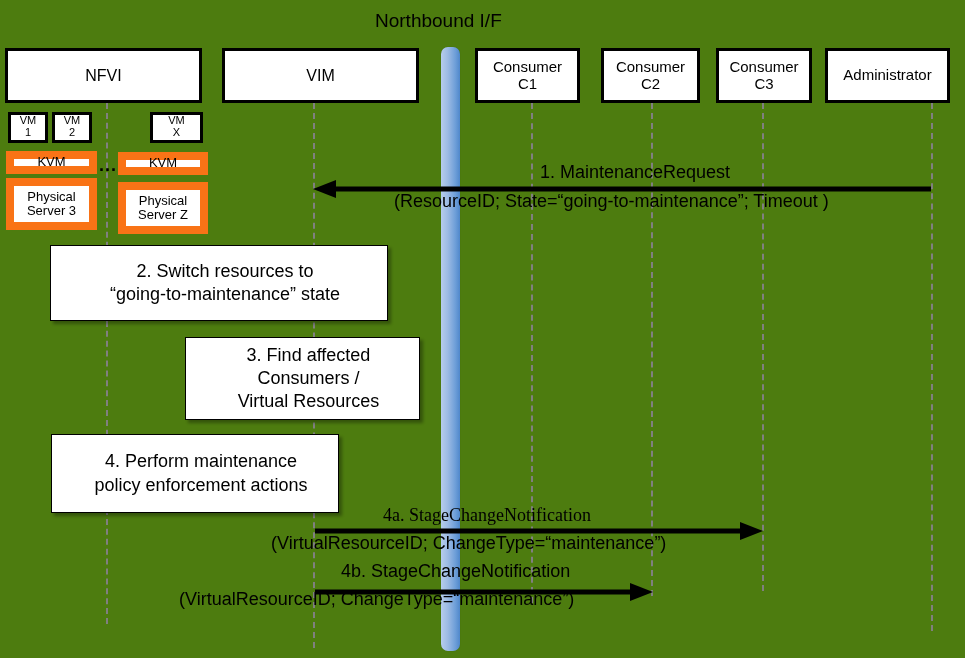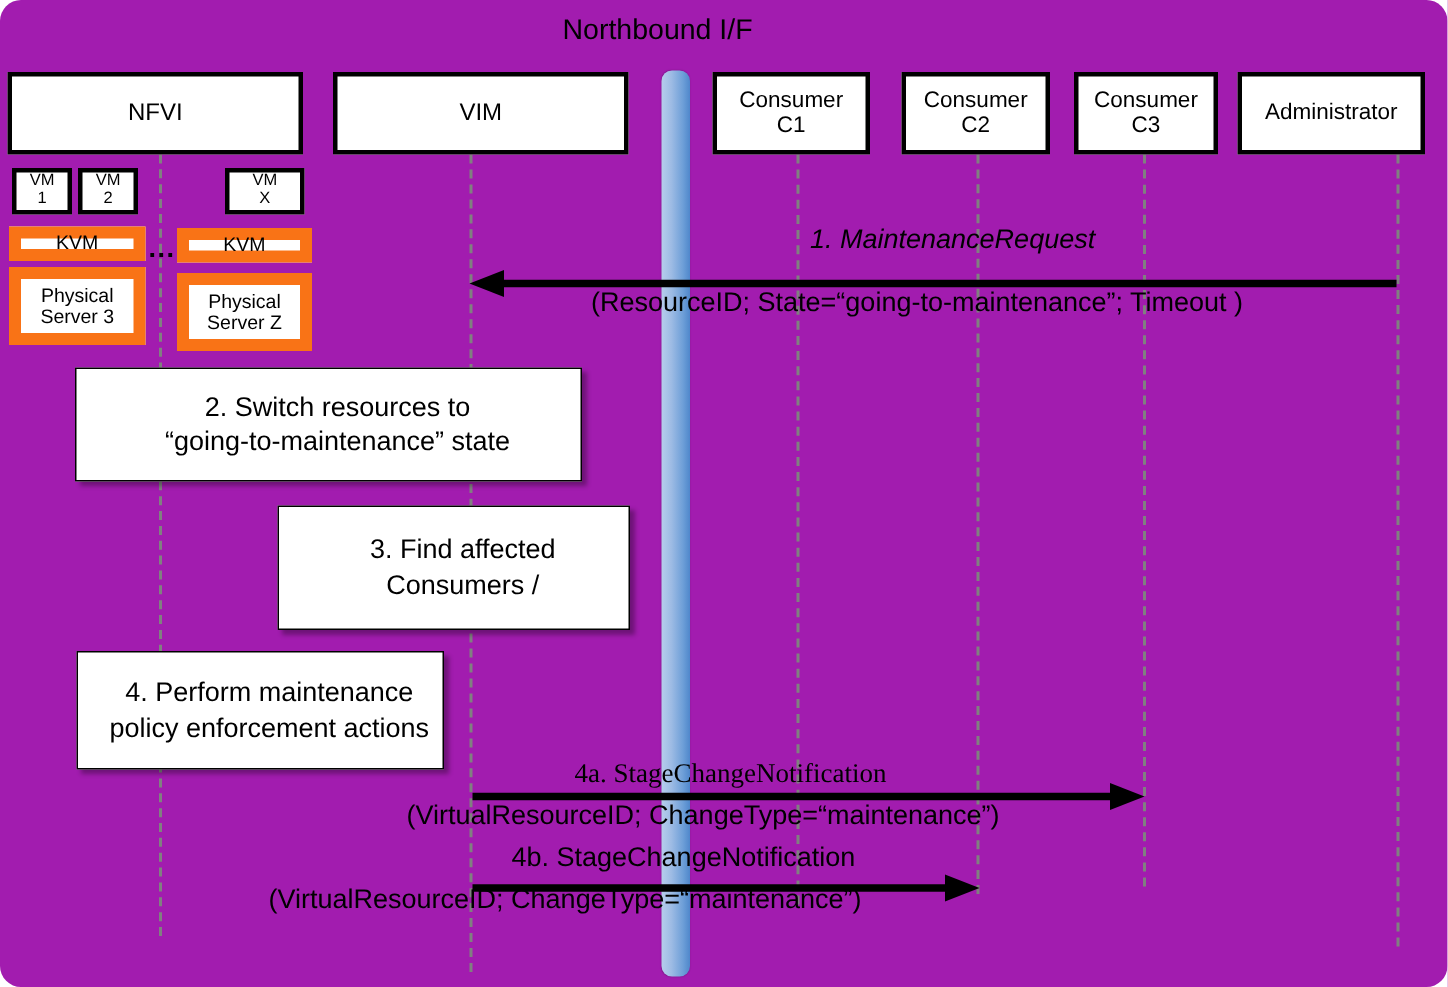--- a/index.html
+++ b/index.html
@@ -9,23 +9,22 @@
     background: #ffffff;
   }
   body {
     font-family: "Liberation Sans", "DejaVu Sans", sans-serif;
     color: #000000;
   }
   #canvas {
     position: relative;
     width: 965px;
     height: 658px;
-    background: #a21caf;
+    background: #4d7c0f;
     overflow: hidden;
-    border-radius: 14px;
   }
   .abs { position: absolute; }
 
   
   .diagram-title {
     font-size: 19px;
     color: #000;
     white-space: nowrap;
     letter-spacing: 0px;
   }
@@ -208,38 +207,39 @@
     <span>
       <span>Physical</span><br>
       <span>Server Z</span>
     </span>
   </div>
 
   <svg class="abs msg-svg" style="left:0px; top:170px; width:965px; height:40px;" viewBox="0 0 965 40">
     <line x1="931" y1="19" x2="330" y2="19" stroke="#000000" stroke-width="5"></line>
     <polygon points="313,19 336,10 336,28" fill="#000000"></polygon>
   </svg>
-  <div class="abs msg-label" style="left:540px; top:149px;font-style:italic;">1.    MaintenanceRequest</div>
+  <div class="abs msg-label" style="left:540px; top:162px;">1.    MaintenanceRequest</div>
   <div class="abs msg-label" style="left:394px; top:191px;">(ResourceID; State=“going-to-maintenance”; Timeout )</div>
 
   <div class="abs note-box" style="left:50px; top:245px; width:338px; height:76px;">
     <span>
       <span>2. Switch resources to</span><br>
       <span>“going-to-maintenance” state</span>
     </span>
   </div>
 
   <div class="abs note-box" style="left:185px; top:337px; width:235px; height:83px;">
     <span>
       <span>3. Find affected</span><br>
       <span>Consumers /</span><br>
-    </span>
-  </div>
-
-  <div class="abs note-box" style="left:51px; top:434px; width:245px; height:79px;">
+      <span>Virtual Resources</span>
+    </span>
+  </div>
+
+  <div class="abs note-box" style="left:51px; top:434px; width:288px; height:79px;">
     <span>
       <span>4. Perform maintenance</span><br>
       <span>policy enforcement actions</span>
     </span>
   </div>
 
   <svg class="abs msg-svg" style="left:0px; top:512px; width:965px; height:40px;" viewBox="0 0 965 40">
     <line x1="315" y1="19" x2="745" y2="19" stroke="#000000" stroke-width="5"></line>
     <polygon points="763,19 740,10 740,28" fill="#000000"></polygon>
   </svg>

